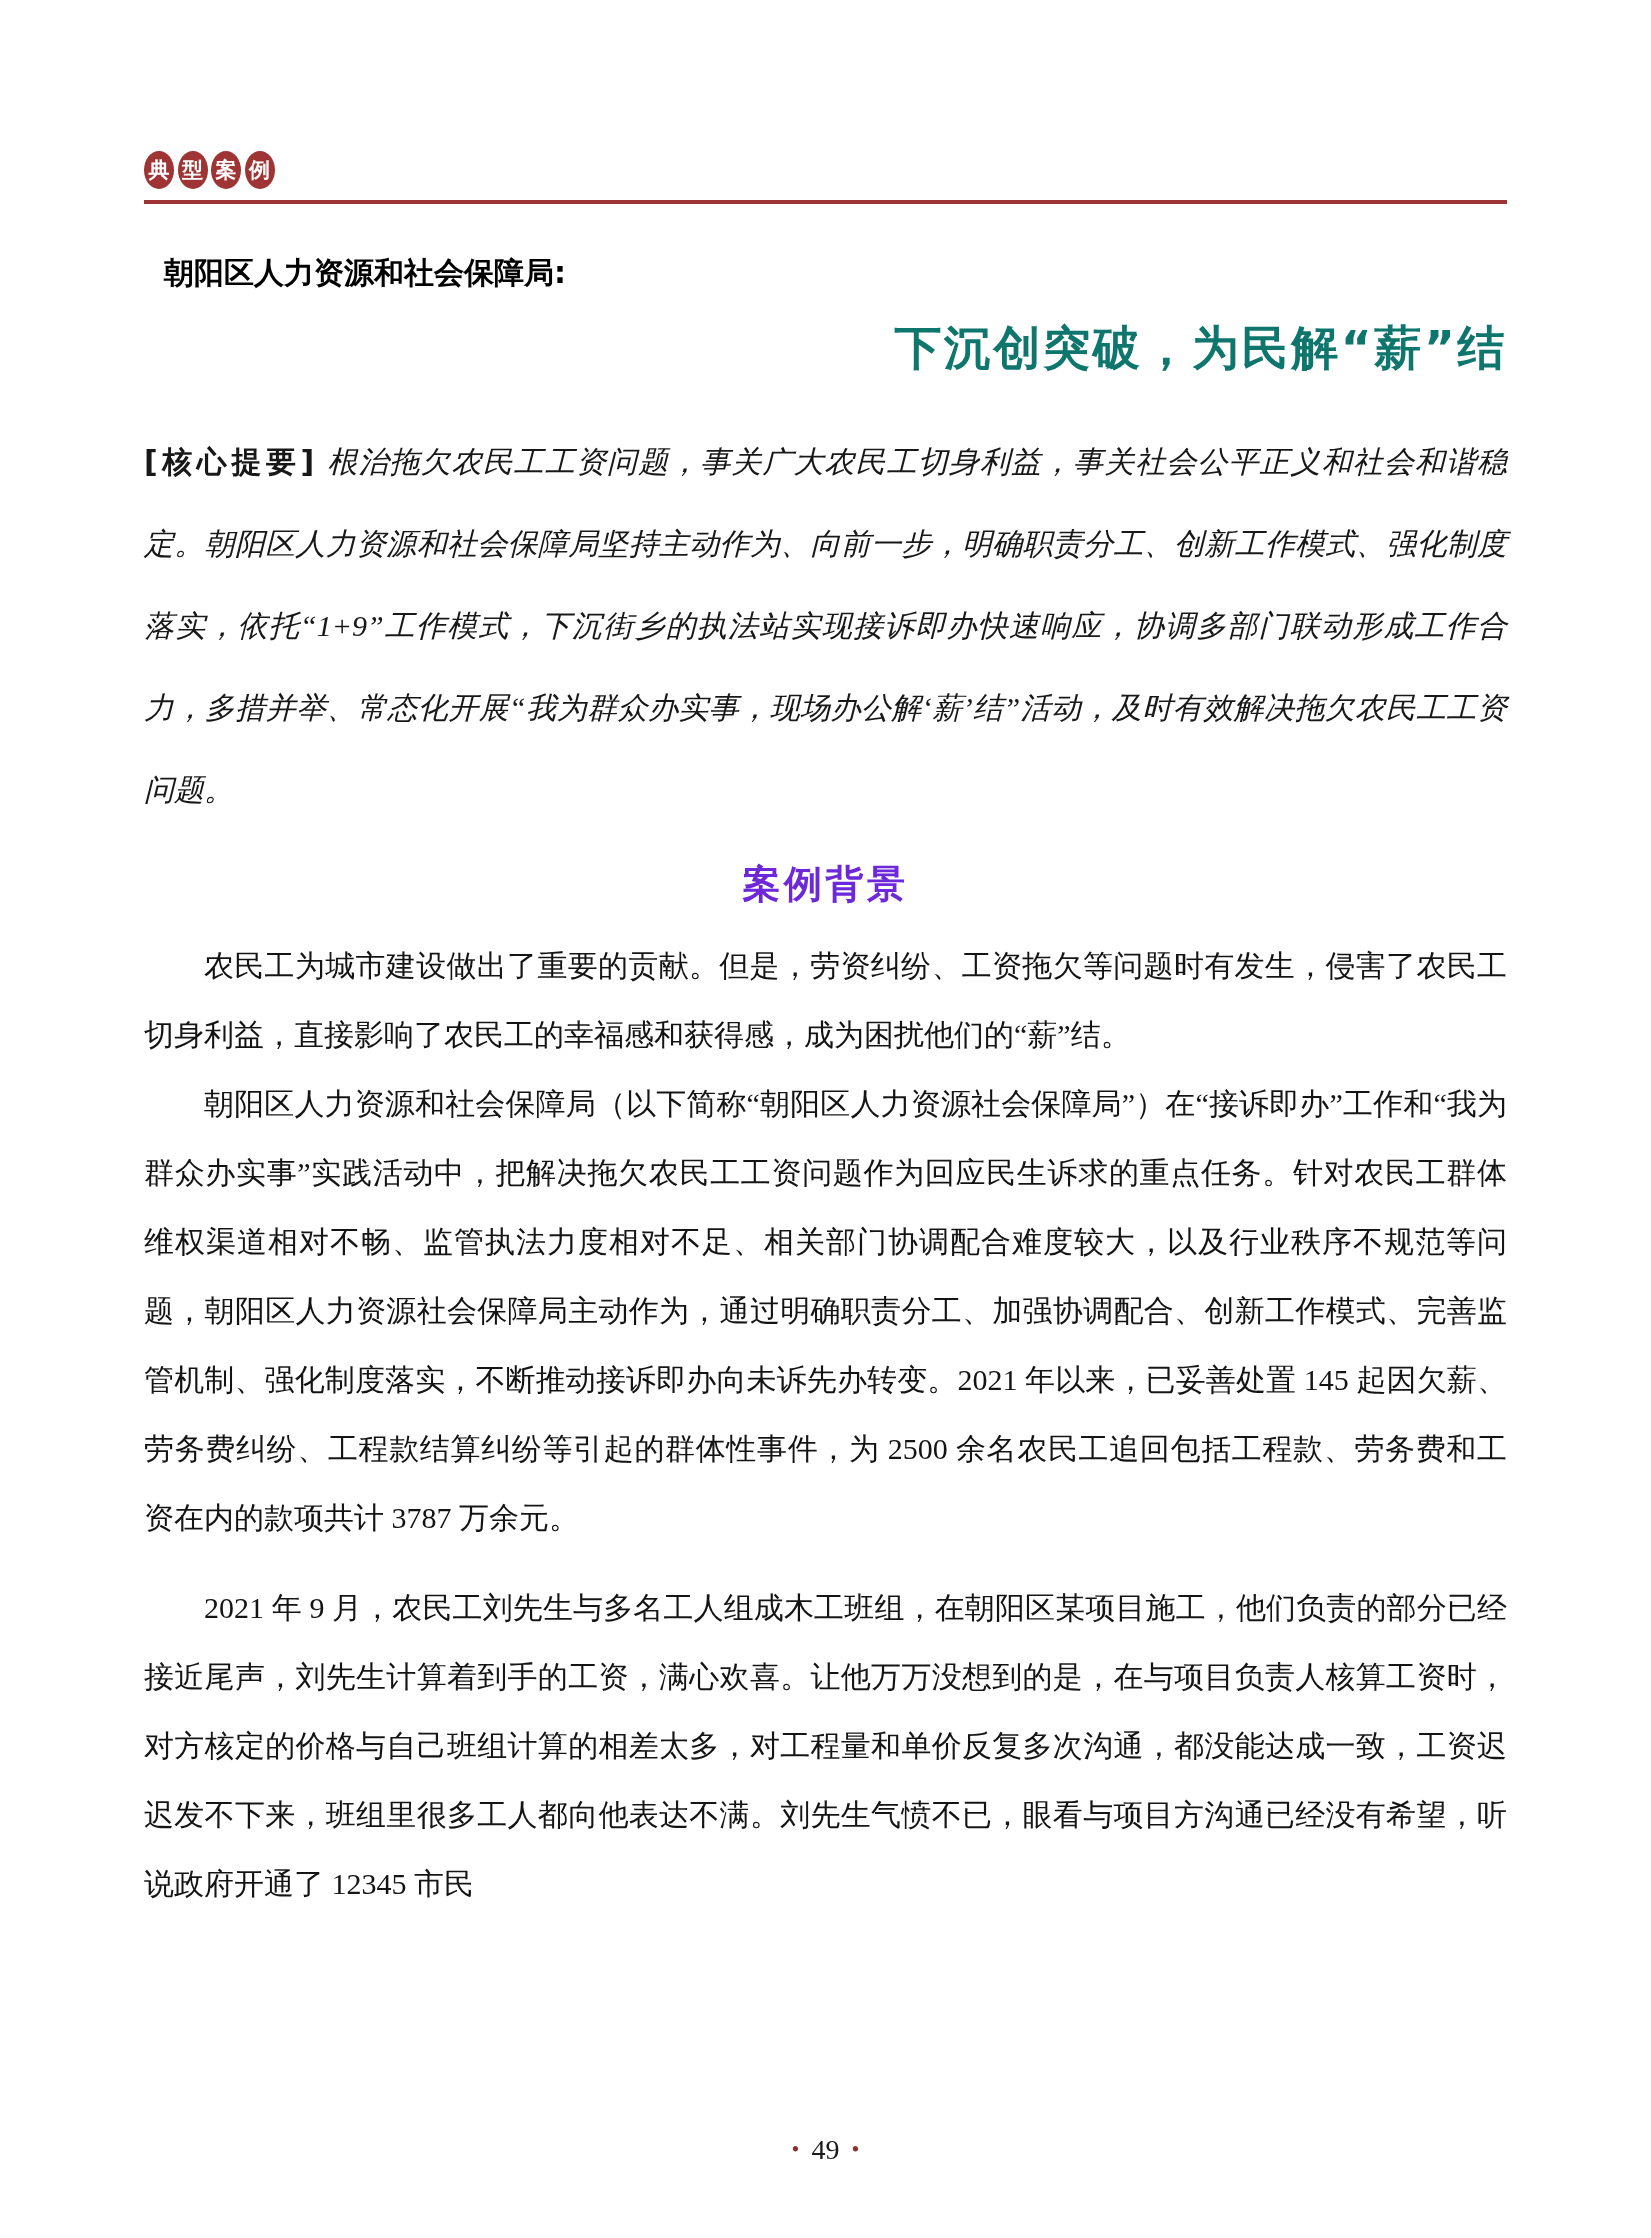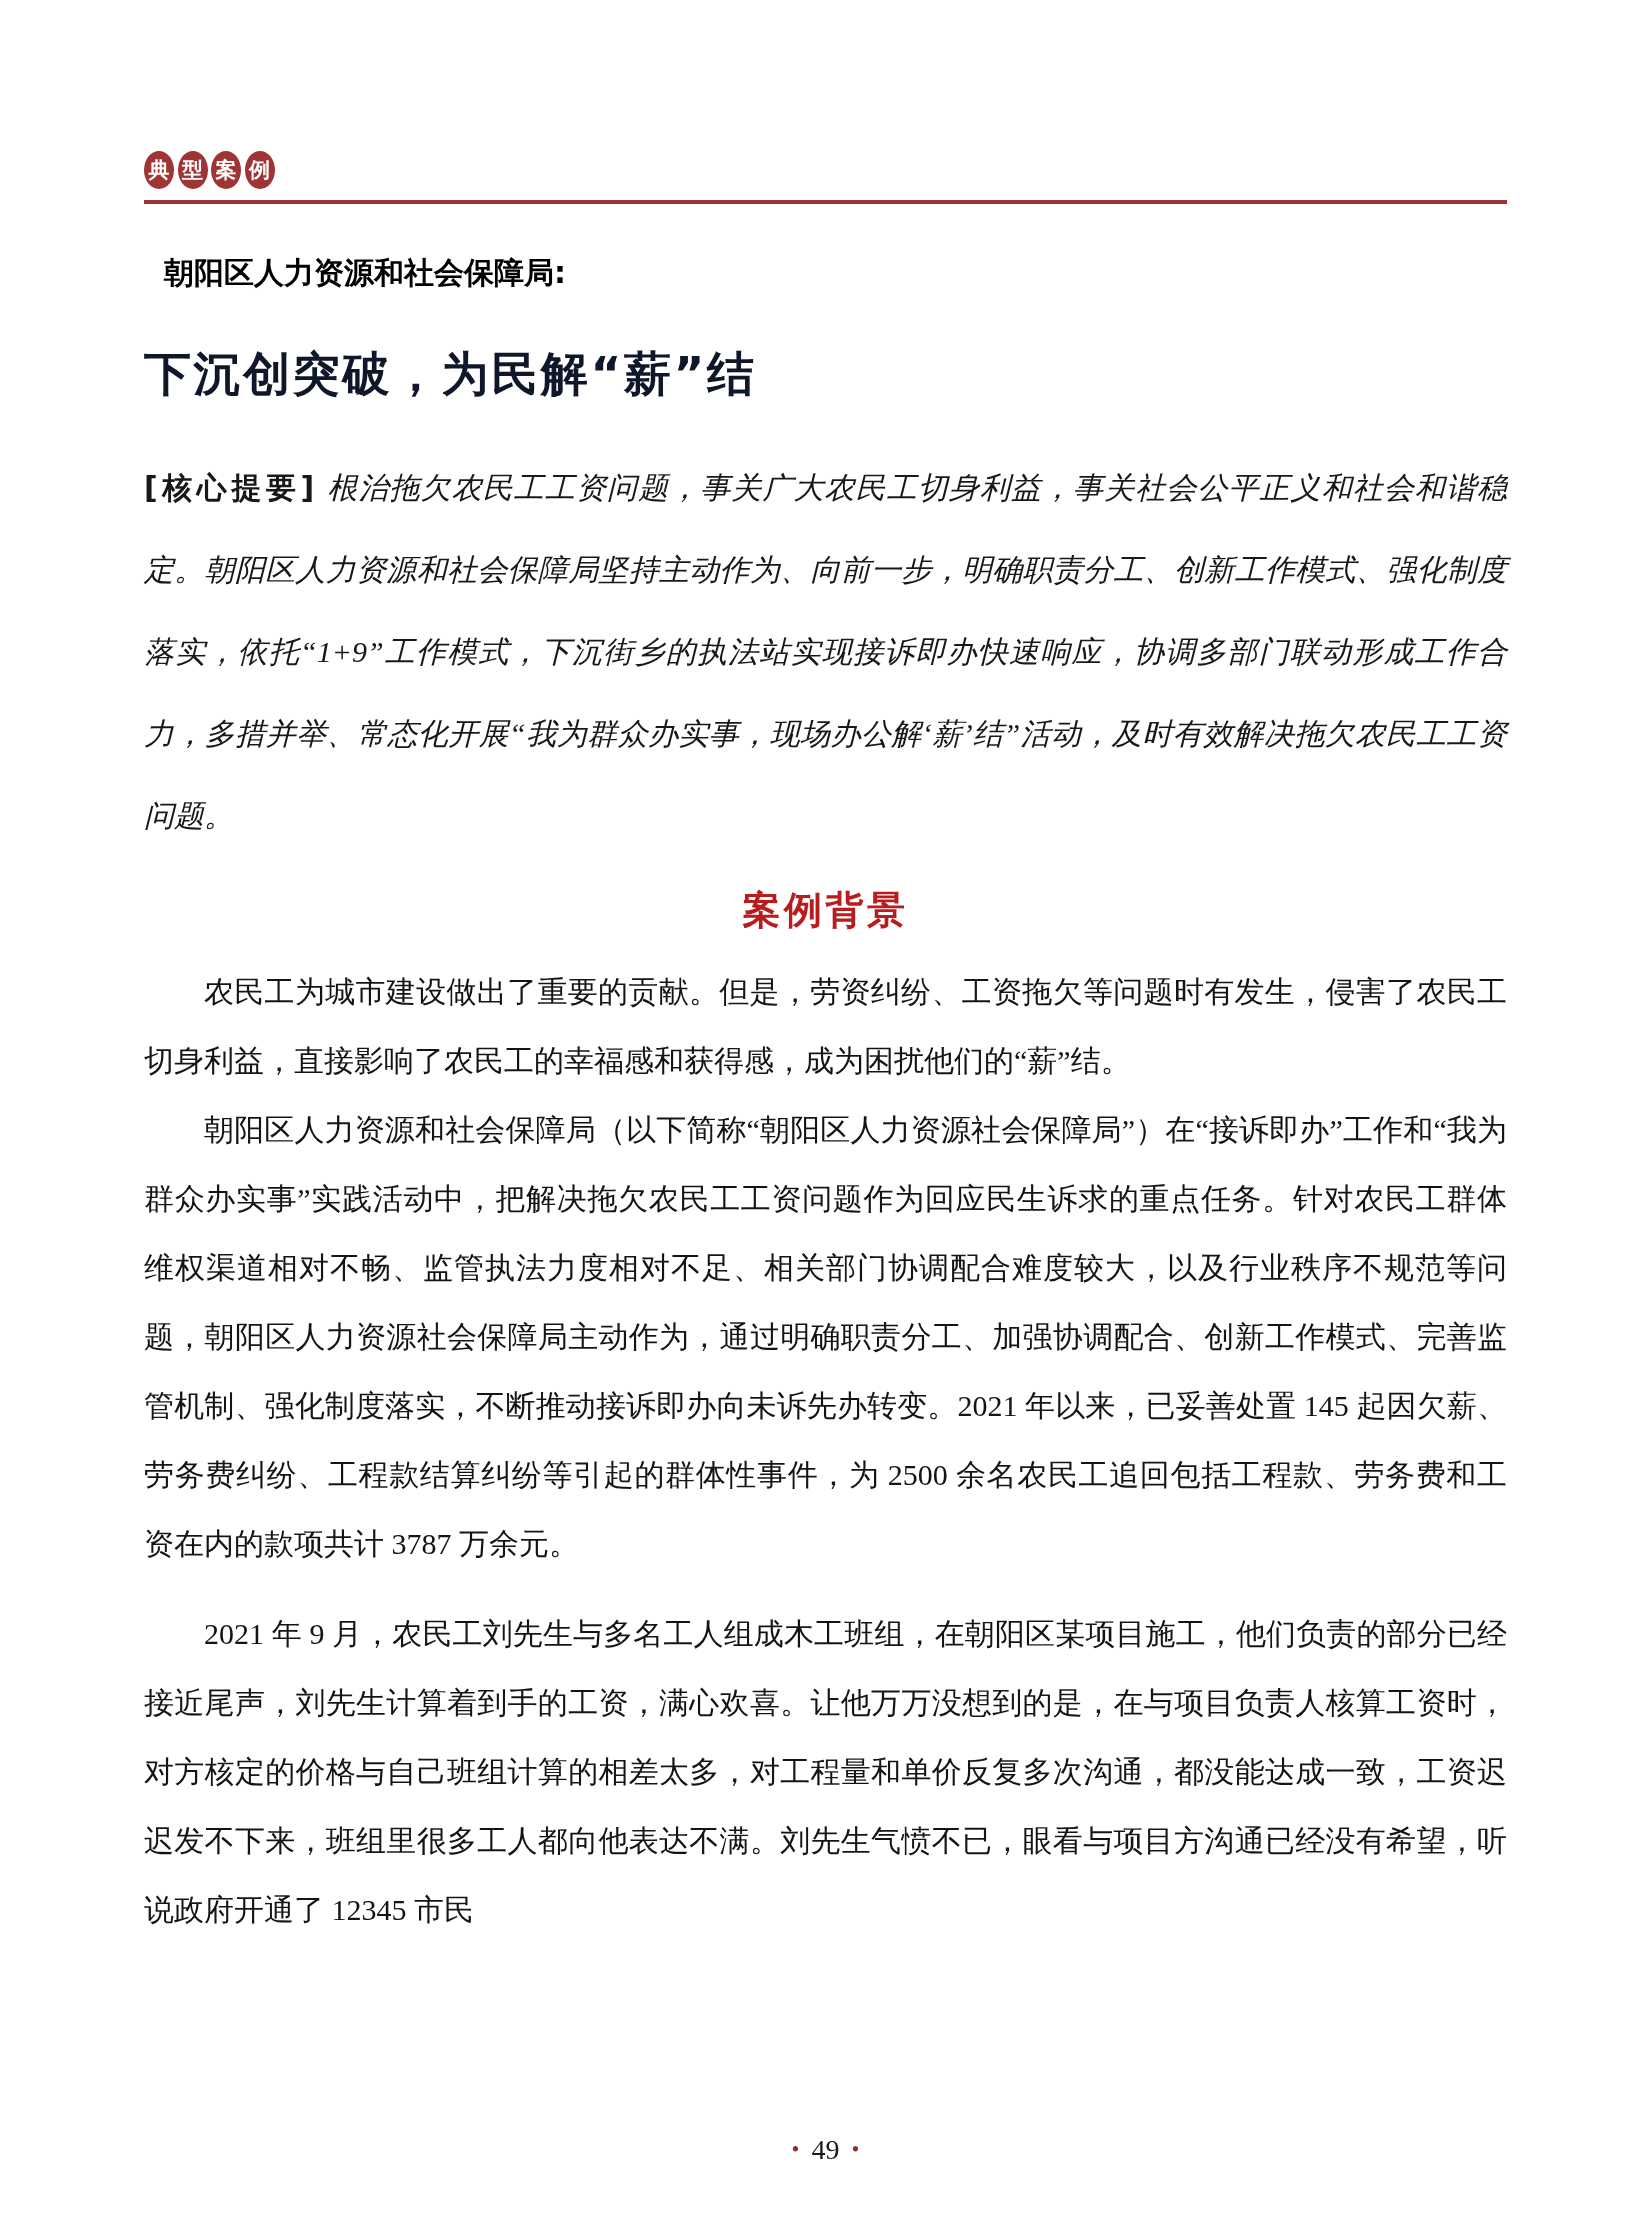--- a/index.html
+++ b/index.html
@@ -35,27 +35,27 @@
   
   .department {
     margin-top: 49px;
     font-family: "DejaVu Sans", "Liberation Sans", sans-serif;
     font-weight: 700;
     font-size: 30px;
     color: #000000;
     margin-left: 20px;
   }
   .article-title {
-    margin-top: 49px;
-    text-align: left;
+    margin-top: 23px;
+    text-align: right;
     font-family: "DejaVu Sans", "Liberation Sans", sans-serif;
     font-weight: 700;
     font-size: 47px;
     letter-spacing: 2.6px;
-    color: #0f172a;
+    color: #0f766e;
   }
   
   .core-summary {
     margin-top: 41px;
     font-size: 30px;
     line-height: 82px;
     text-align: justify;
     font-style: italic;
     color: #181818;
   }
@@ -67,21 +67,21 @@
     margin-right: 8.6px;
   }
   
   .section-heading {
     margin-top: 28px;
     text-align: center;
     font-family: "DejaVu Sans", "Liberation Sans", sans-serif;
     font-weight: 700;
     font-size: 38px;
     letter-spacing: 3.5px;
-    color: #b91c1c;
+    color: #6d28d9;
   }
   .section-body { margin-top: 21px; }
   .body-para {
     font-size: 30px;
     line-height: 69px;
     text-align: justify;
     text-indent: 2em;
     color: #141414;
   }
   

